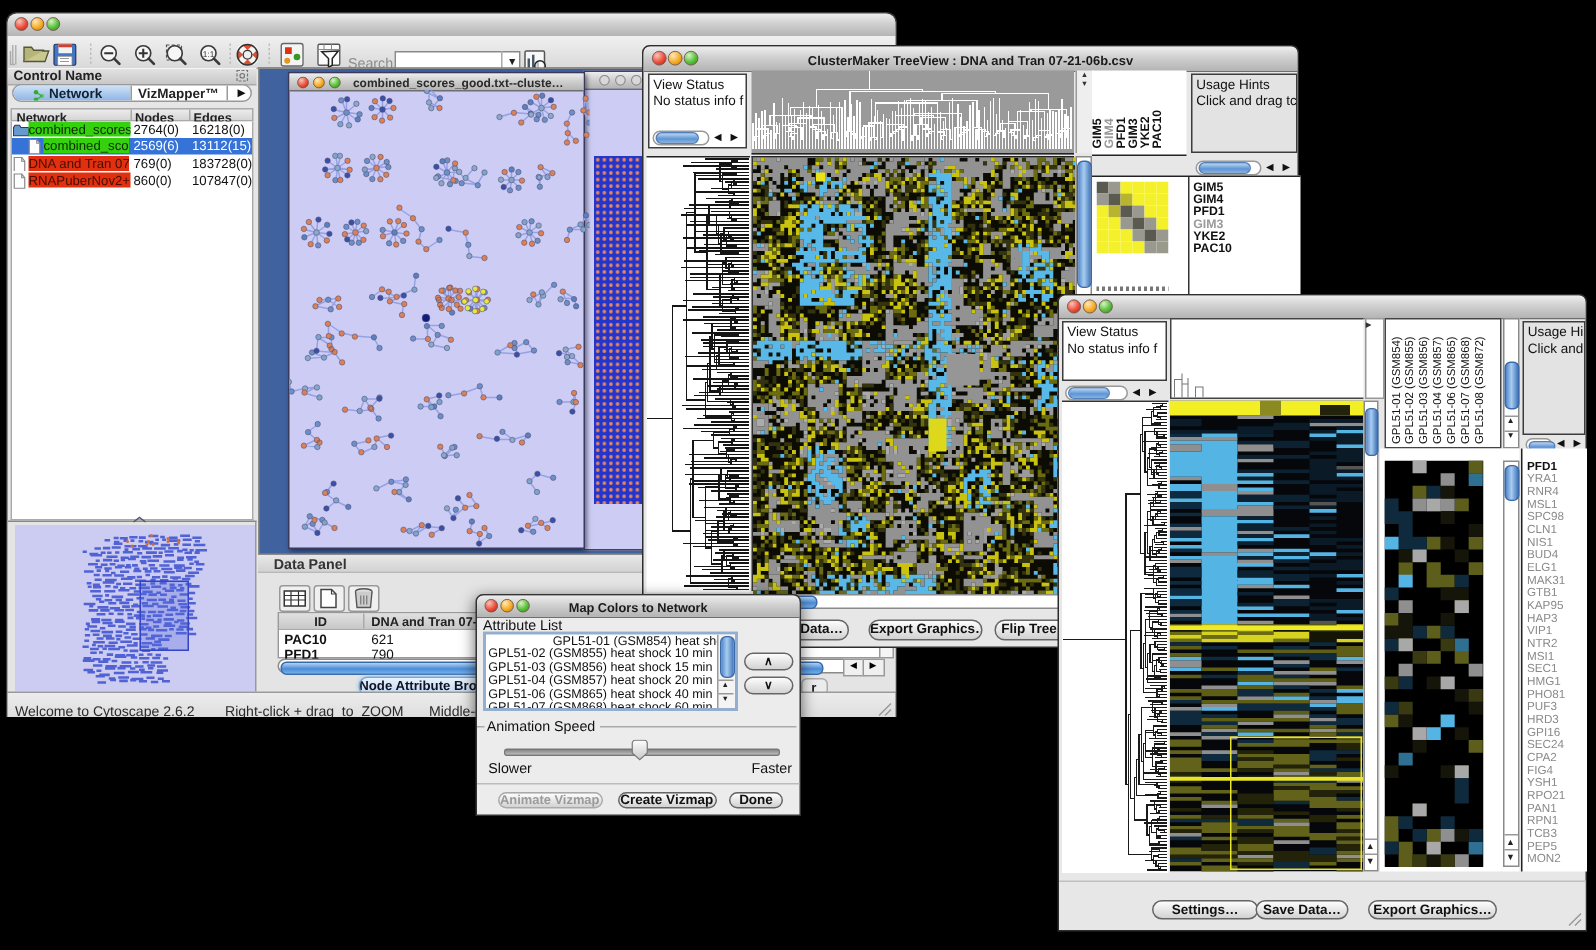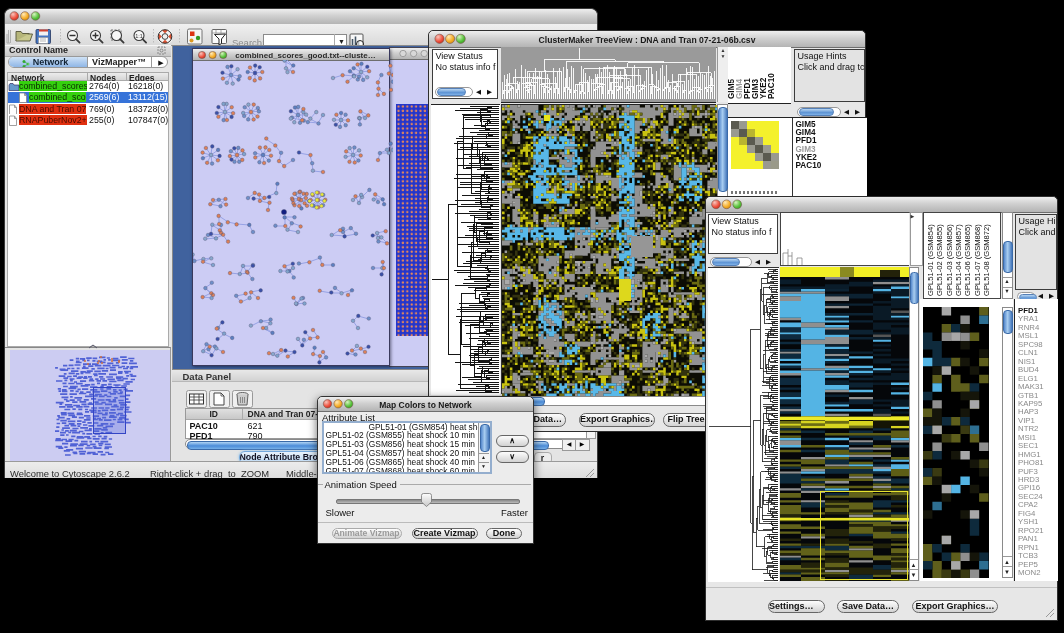--- a/index.html
+++ b/index.html
@@ -133,21 +133,21 @@
       <span class="abs" style="left:11px;top:0.5px;background:#e03010;color:#4a0d00;max-width:68px;overflow:hidden;display:inline-block;">DNA and Tran 07</span>
       <span class="abs" style="left:81px;top:0.5px;color:#111;">769(0)</span>
       <span class="abs" style="left:120px;top:0.5px;color:#111;">183728(0)</span>
     </div>
     <div class="abs" style="left:3px;top:105.4px;width:160px;height:11.3px;color:#111;font-size:8.8px;overflow:hidden;white-space:nowrap;">
       <svg class="abs" style="left:0px;top:0.5px;" width="10" height="11">
         <path d="M1.5 1h5l2 2.5v7h-7z" fill="#fff" stroke="#888" stroke-width="0.8"></path>
         <path d="M6.5 1v2.5h2" fill="none" stroke="#888" stroke-width="0.8"></path>
       </svg>
       <span class="abs" style="left:11px;top:0.5px;background:#e03010;color:#4a0d00;max-width:68px;overflow:hidden;display:inline-block;">RNAPuberNov2+!</span>
-      <span class="abs" style="left:81px;top:0.5px;color:#111;">255(0)</span>
+      <span class="abs" style="left:81px;top:0.5px;color:#111;">860(0)</span>
       <span class="abs" style="left:120px;top:0.5px;color:#111;">107847(0)</span>
     </div>
     <div class="abs" style="left:0;top:338px;width:165px;height:113px;background:#e4e4e4;border-top:1px solid #888;border-right:1px solid #999;">
       <div class="abs" style="left:5px;top:2px;width:160px;height:111px;background:#ccccf2;"></div>
       <svg class="abs" style="left:0;top:0;" width="165" height="113">
         <path d="M70.8 10.7h3.3M74.9 10.8h5.3M81.2 10.2h5.5M87.6 10.4h4.6M94.0 9.3h6.5M101.8 10.0h3.1M107.7 10.5h5.7M115.1 9.2h6.6M123.2 10.5h6.2M64.7 12.2h3.7M71.0 13.4h3.6M77.3 12.4h2.8M82.0 12.4h2.6M87.4 12.8h3.1M91.6 13.4h5.7M98.5 11.8h2.5M103.1 11.8h2.6M107.6 12.4h7.6M116.8 11.8h6.0M124.9 12.8h3.4M70.8 14.5h5.8M78.0 16.2h8.0M87.0 16.1h6.4M94.7 14.3h5.9M102.2 15.4h6.2M110.9 14.9h3.0M116.6 15.1h5.7M124.0 15.3h7.9M58.0 17.7h4.3M63.6 17.4h4.9M69.5 17.0h6.0M78.0 18.4h2.6M83.2 18.2h5.2M89.8 17.7h6.6M97.7 17.6h7.8M107.1 17.5h7.2M116.6 18.5h3.4M121.4 18.8h2.8M125.3 18.8h7.7M50.1 19.8h2.8M54.6 21.3h5.9M62.1 20.5h3.3M66.4 20.5h3.0M71.7 20.3h2.9M76.9 20.2h6.7M86.4 20.8h3.4M92.3 20.4h7.3M100.7 20.5h2.8M104.6 19.6h6.0M113.1 19.4h3.7M118.0 20.5h5.0M124.7 20.4h3.5M55.4 22.1h7.7M66.0 23.1h7.4M75.4 23.8h5.5M81.8 23.1h6.0M89.3 23.4h6.5M96.8 22.9h6.3M105.0 22.1h6.0M113.1 23.8h4.6M119.0 23.5h7.0M58.8 25.8h2.7M63.6 25.4h6.2M70.8 25.8h3.5M75.5 25.3h2.9M80.2 24.7h5.4M88.2 26.2h4.3M93.3 25.8h7.7M104.0 26.3h7.9M113.0 25.1h4.4M119.9 25.0h3.6M124.5 26.5h3.2M53.7 28.1h6.6M62.2 28.5h4.5M68.1 28.2h3.9M73.2 29.1h4.9M79.0 28.8h3.1M83.0 28.9h3.9M89.0 27.3h3.7M94.1 28.8h4.2M101.2 29.0h6.8M110.9 29.0h7.3M121.2 27.8h3.0M125.5 28.2h5.8M58.4 30.2h4.7M64.5 31.0h5.0M71.6 30.2h4.9M78.2 30.1h4.3M84.5 31.2h3.5M90.2 31.1h3.3M95.0 31.0h5.0M102.5 31.3h7.4M111.1 30.5h5.5M117.4 30.7h5.5M125.7 31.5h4.3M51.0 33.0h6.4M59.4 32.4h2.9M65.1 32.7h2.7M69.0 34.0h3.0M75.0 33.2h6.1M83.9 32.7h5.3M91.5 32.9h4.5M97.4 32.8h4.6M104.2 33.5h7.3M112.3 32.4h6.3M120.4 33.8h7.3M57.5 35.3h4.0M63.3 35.5h6.2M71.1 35.7h6.6M79.8 36.9h5.5M86.2 36.6h3.5M92.0 35.3h3.0M96.3 36.8h5.5M103.1 36.4h3.6M108.4 37.0h7.2M118.4 36.0h6.4M58.1 38.5h4.7M65.0 38.7h7.8M75.6 37.8h7.8M85.0 39.1h7.4M95.3 38.7h3.5M101.7 38.9h5.5M110.1 37.7h3.5M116.2 38.0h5.7M52.8 40.8h3.2M56.9 41.8h4.7M63.5 40.3h7.8M72.4 41.3h3.3M77.0 41.2h6.2M85.2 41.8h7.1M95.2 41.0h3.3M101.4 40.8h4.7M108.0 41.9h3.5M113.7 42.1h3.0M118.7 41.4h3.9M53.5 43.2h2.6M57.0 43.4h5.4M65.1 42.8h3.6M70.5 43.4h3.2M75.0 44.1h3.5M81.3 44.1h4.5M87.4 43.9h7.5M95.8 43.2h6.6M103.3 44.5h2.6M108.2 43.9h4.5M115.0 44.2h2.9M120.3 42.9h7.7M55.1 46.1h7.2M64.5 46.1h7.4M73.9 45.5h7.4M84.2 46.3h4.2M89.9 46.5h6.9M99.2 47.2h3.1M104.9 45.8h6.2M112.5 45.5h5.0M120.4 47.3h4.7M56.5 49.3h6.9M65.1 48.9h2.6M69.4 49.9h7.7M80.0 48.3h7.9M88.7 48.0h4.1M93.9 48.4h5.7M101.7 48.5h4.6M109.2 49.8h3.5M114.7 48.3h6.1M58.9 51.5h3.6M64.7 52.1h5.1M72.1 52.0h4.2M78.8 51.8h5.0M86.0 50.8h5.1M92.8 52.0h6.8M100.6 51.8h5.1M107.7 51.9h3.3M113.3 52.5h5.4M120.9 51.2h2.6M50.8 54.6h7.8M61.1 53.2h3.4M67.2 54.1h5.3M74.5 53.9h6.7M83.7 55.2h3.4M89.4 54.2h4.3M96.4 54.6h4.3M103.5 53.7h7.8M113.9 54.8h5.8M120.7 54.1h4.8M54.5 56.2h2.7M59.9 56.9h7.4M68.2 57.5h6.8M76.4 56.4h5.2M82.5 56.1h6.5M90.0 56.0h7.5M100.0 56.3h7.0M108.6 57.2h3.7M115.2 56.8h6.6M54.1 58.9h6.4M61.8 58.9h6.3M71.2 58.8h6.5M78.5 58.7h5.8M86.2 60.0h5.8M93.6 60.0h5.5M100.2 60.0h4.3M106.2 58.6h7.6M114.8 59.3h4.5M120.9 59.3h3.7M59.4 61.5h5.9M67.4 61.1h3.4M73.3 61.3h4.0M79.9 61.5h3.2M84.2 62.4h7.4M92.8 62.8h2.9M96.8 62.4h6.4M105.3 61.8h5.1M111.9 61.3h6.1M119.8 61.7h3.9M55.7 64.9h6.0M62.5 65.3h6.8M71.8 65.3h5.4M80.0 63.9h4.0M85.6 64.1h2.6M89.2 64.4h2.5M92.5 65.3h5.1M100.0 65.1h2.8M104.0 64.9h6.9M113.0 65.6h4.9M119.1 64.0h7.4M52.2 67.9h2.7M56.1 66.7h5.7M63.3 67.3h6.8M71.5 66.5h6.6M79.0 67.9h6.3M87.8 68.1h6.3M97.0 66.6h5.6M104.7 67.6h4.8M111.1 66.6h2.9M115.1 67.6h6.5M53.2 69.7h6.5M61.6 70.8h3.6M66.9 69.2h5.1M73.8 69.7h5.1M81.3 70.0h4.3M87.9 70.4h3.2M92.1 70.5h3.9M97.1 69.6h4.0M104.0 69.2h7.8M114.1 69.8h7.1M51.5 71.5h2.9M55.3 72.6h6.5M62.7 73.4h7.7M72.1 73.2h4.5M78.9 71.8h6.6M87.9 71.5h4.9M93.7 71.9h4.0M99.0 72.2h7.5M107.8 71.5h3.1M112.6 71.6h4.8M119.3 71.4h4.4M51.6 75.5h3.5M56.8 75.1h4.5M63.7 75.9h5.9M72.0 75.9h4.4M77.2 74.2h3.5M82.4 74.8h4.4M89.0 75.0h4.4M95.7 75.9h7.6M104.9 76.0h4.6M112.2 74.2h7.3M121.0 74.6h4.8M59.4 77.6h4.6M65.6 77.7h5.7M72.5 78.1h2.8M78.0 77.0h4.4M83.4 77.8h5.9M92.1 77.7h6.2M100.5 78.4h7.5M51.2 79.2h3.2M57.1 80.2h7.8M67.4 80.5h6.1M75.2 79.8h7.8M84.0 80.8h2.8M89.3 80.8h7.2M97.8 79.8h4.5M50.0 83.1h4.2M56.4 82.0h2.5M60.1 82.8h3.7M64.7 82.7h7.1M73.9 83.5h4.5M79.5 82.3h7.3M88.7 83.1h5.6M96.3 81.9h6.5M55.0 84.6h5.9M63.3 84.5h2.9M67.1 84.7h7.9M77.3 85.6h2.8M81.4 85.9h5.8M89.5 85.8h5.5M95.8 84.9h2.8M100.4 84.5h6.7M55.2 87.2h4.3M61.0 87.0h2.6M66.2 88.4h4.2M71.8 88.8h6.6M79.2 88.8h5.8M87.5 88.5h3.2M93.2 88.3h3.4M98.7 88.6h3.6M50.7 90.8h5.1M56.7 91.5h5.3M63.5 91.5h5.2M71.5 89.8h7.7M82.2 90.3h4.3M87.7 90.8h6.9M96.5 90.6h5.2M103.8 91.0h3.3M50.2 92.4h7.8M60.5 93.1h6.7M69.4 92.6h3.8M76.0 93.7h6.6M84.4 93.7h2.7M90.0 93.5h4.2M95.4 93.6h7.8M57.0 95.7h6.2M65.3 96.2h7.6M74.8 96.1h7.8M85.1 96.3h5.6M93.2 95.7h5.2M99.7 96.3h6.1M50.7 98.7h6.4M59.3 99.2h3.3M65.0 97.7h6.9M73.3 97.4h5.4M81.7 97.7h3.5M87.7 98.5h3.8M93.7 97.5h3.6M99.7 99.0h7.3M53.3 100.1h5.0M61.1 101.9h7.1M70.9 100.6h7.1M80.3 100.0h7.3M88.6 100.2h7.9M99.3 100.5h4.6M58.8 102.8h6.1M67.5 104.3h4.4M73.8 103.7h7.2M82.6 104.6h8.0M92.6 103.8h5.4M100.2 104.5h4.0M60.0 107.0h5.7M68.4 105.3h4.0M74.5 105.9h5.7M81.8 105.4h4.0M87.6 106.1h5.4M95.6 106.7h4.9M103.0 106.1h5.3" stroke="#3b4fd0" stroke-width="1.7" fill="none" opacity="0.85"></path>
         <circle cx="97" cy="15" r="1" fill="#d07040"></circle>
         <circle cx="114" cy="14" r="1" fill="#d07040"></circle>
         <circle cx="114" cy="13" r="1" fill="#d07040"></circle>
         <circle cx="83" cy="16" r="1" fill="#d07040"></circle>
@@ -531,21 +531,21 @@
         <text x="3" y="216.79999999999998" font-size="7.8" font-weight="normal" fill="#8a8a8a" font-family="Liberation Sans">FIG4</text>
         <text x="3" y="225.24999999999997" font-size="7.8" font-weight="normal" fill="#8a8a8a" font-family="Liberation Sans">YSH1</text>
         <text x="3" y="233.7" font-size="7.8" font-weight="normal" fill="#8a8a8a" font-family="Liberation Sans">RPO21</text>
         <text x="3" y="242.14999999999998" font-size="7.8" font-weight="normal" fill="#8a8a8a" font-family="Liberation Sans">PAN1</text>
         <text x="3" y="250.59999999999997" font-size="7.8" font-weight="normal" fill="#8a8a8a" font-family="Liberation Sans">RPN1</text>
         <text x="3" y="259.04999999999995" font-size="7.8" font-weight="normal" fill="#8a8a8a" font-family="Liberation Sans">TCB3</text>
         <text x="3" y="267.5" font-size="7.8" font-weight="normal" fill="#8a8a8a" font-family="Liberation Sans">PEP5</text>
         <text x="3" y="275.95" font-size="7.8" font-weight="normal" fill="#8a8a8a" font-family="Liberation Sans">MON2</text>
       </svg></div>
     <div class="abs" style="left:0;bottom:0;width:100%;height:32px;background:#e7e7e7;border-top:1px solid #c0c0c0;"></div>
-    <div style="position:absolute;left:62px;top:402.5px;width:57px;height:13px;border-radius:6.5px;background:linear-gradient(#fdfdfd,#d2d2d2);border:1px solid #666;box-sizing:border-box;font-size:9px;font-weight:bold;color:#111;text-align:left;line-height:11px;white-space:nowrap;overflow:hidden;">Settings…</div>
+    <div style="position:absolute;left:62px;top:402.5px;width:71px;height:13px;border-radius:6.5px;background:linear-gradient(#fdfdfd,#d2d2d2);border:1px solid #666;box-sizing:border-box;font-size:9px;font-weight:bold;color:#111;text-align:center;line-height:11px;white-space:nowrap;overflow:hidden;">Settings…</div>
     <div style="position:absolute;left:131px;top:402.5px;width:62px;height:13px;border-radius:6.5px;background:linear-gradient(#fdfdfd,#d2d2d2);border:1px solid #666;box-sizing:border-box;font-size:9px;font-weight:bold;color:#111;text-align:center;line-height:11px;white-space:nowrap;overflow:hidden;">Save Data…</div>
     <div style="position:absolute;left:206px;top:402.5px;width:86px;height:13px;border-radius:6.5px;background:linear-gradient(#fdfdfd,#d2d2d2);border:1px solid #666;box-sizing:border-box;font-size:9px;font-weight:bold;color:#111;text-align:center;line-height:11px;white-space:nowrap;overflow:hidden;">Export Graphics…</div>
     <svg class="abs" style="right:2px;bottom:2px;" width="10" height="10">
       <path d="M9 1L1 9M9 5L5 9" stroke="#999" stroke-width="1"></path>
     </svg>
   </div>
 <div class="win" style="left:317px;top:396px;width:217px;height:148px;background:#ececec;border:1px solid #333;border-radius:5px 5px 0 0;box-shadow:0 3px 10px rgba(0,0,0,0.6);">
     <div class="abs tb" style="left:0;top:0;width:100%;height:13.5px;border-radius:5px 5px 0 0;"></div>
     <svg class="abs" style="left:0;top:0;" width="52" height="16">
       <radialGradient id="dg0" cx="0.35" cy="0.3" r="0.9">

